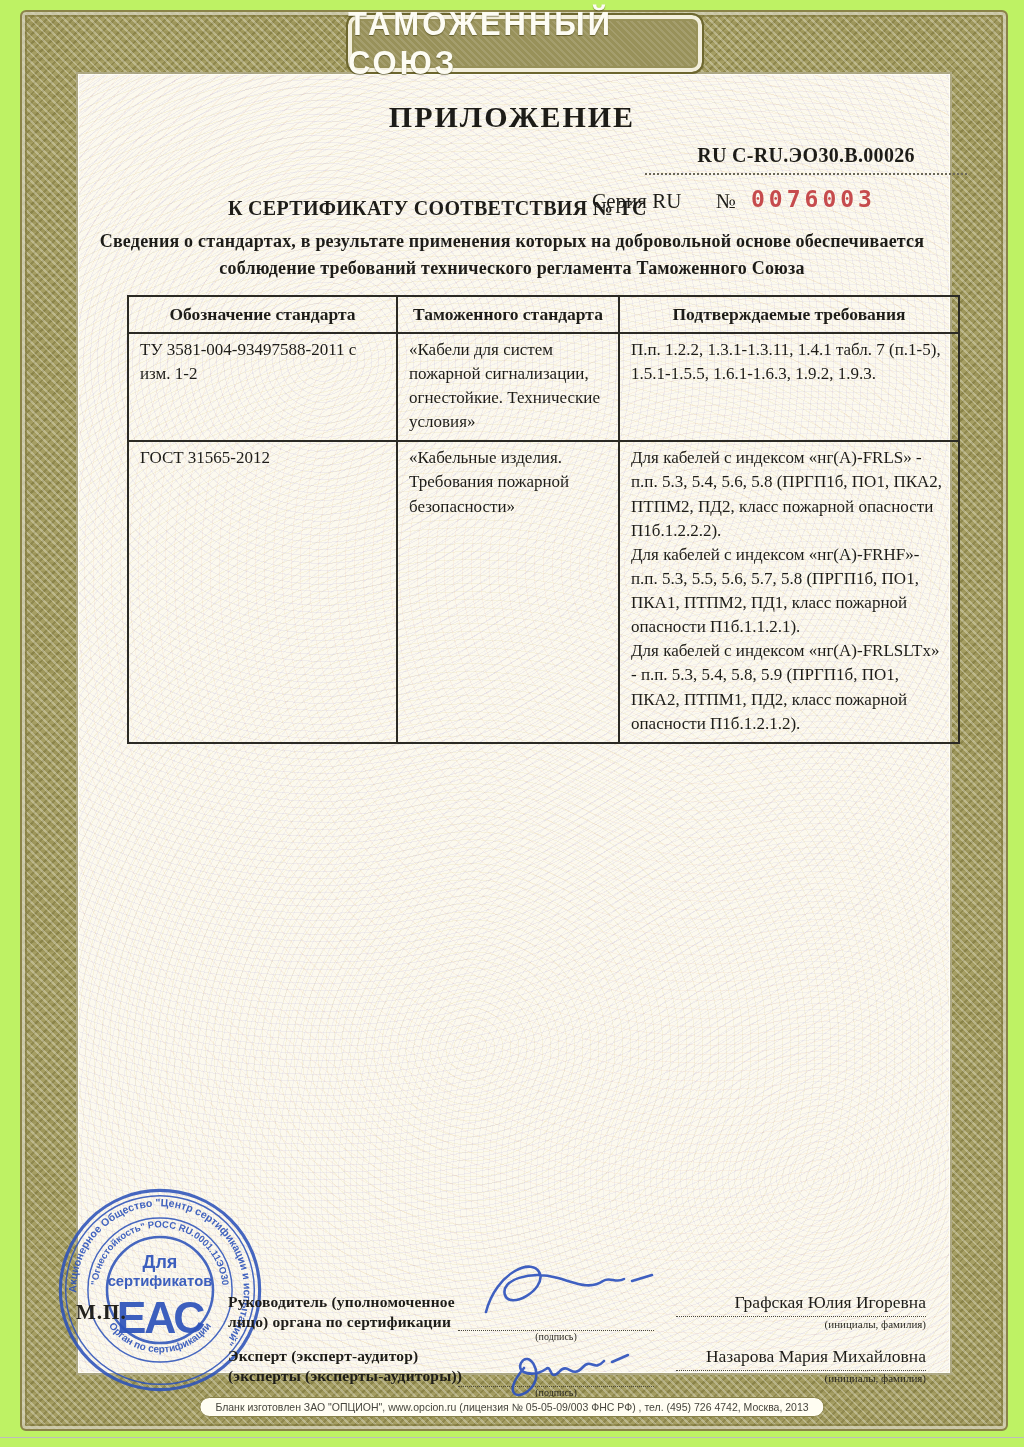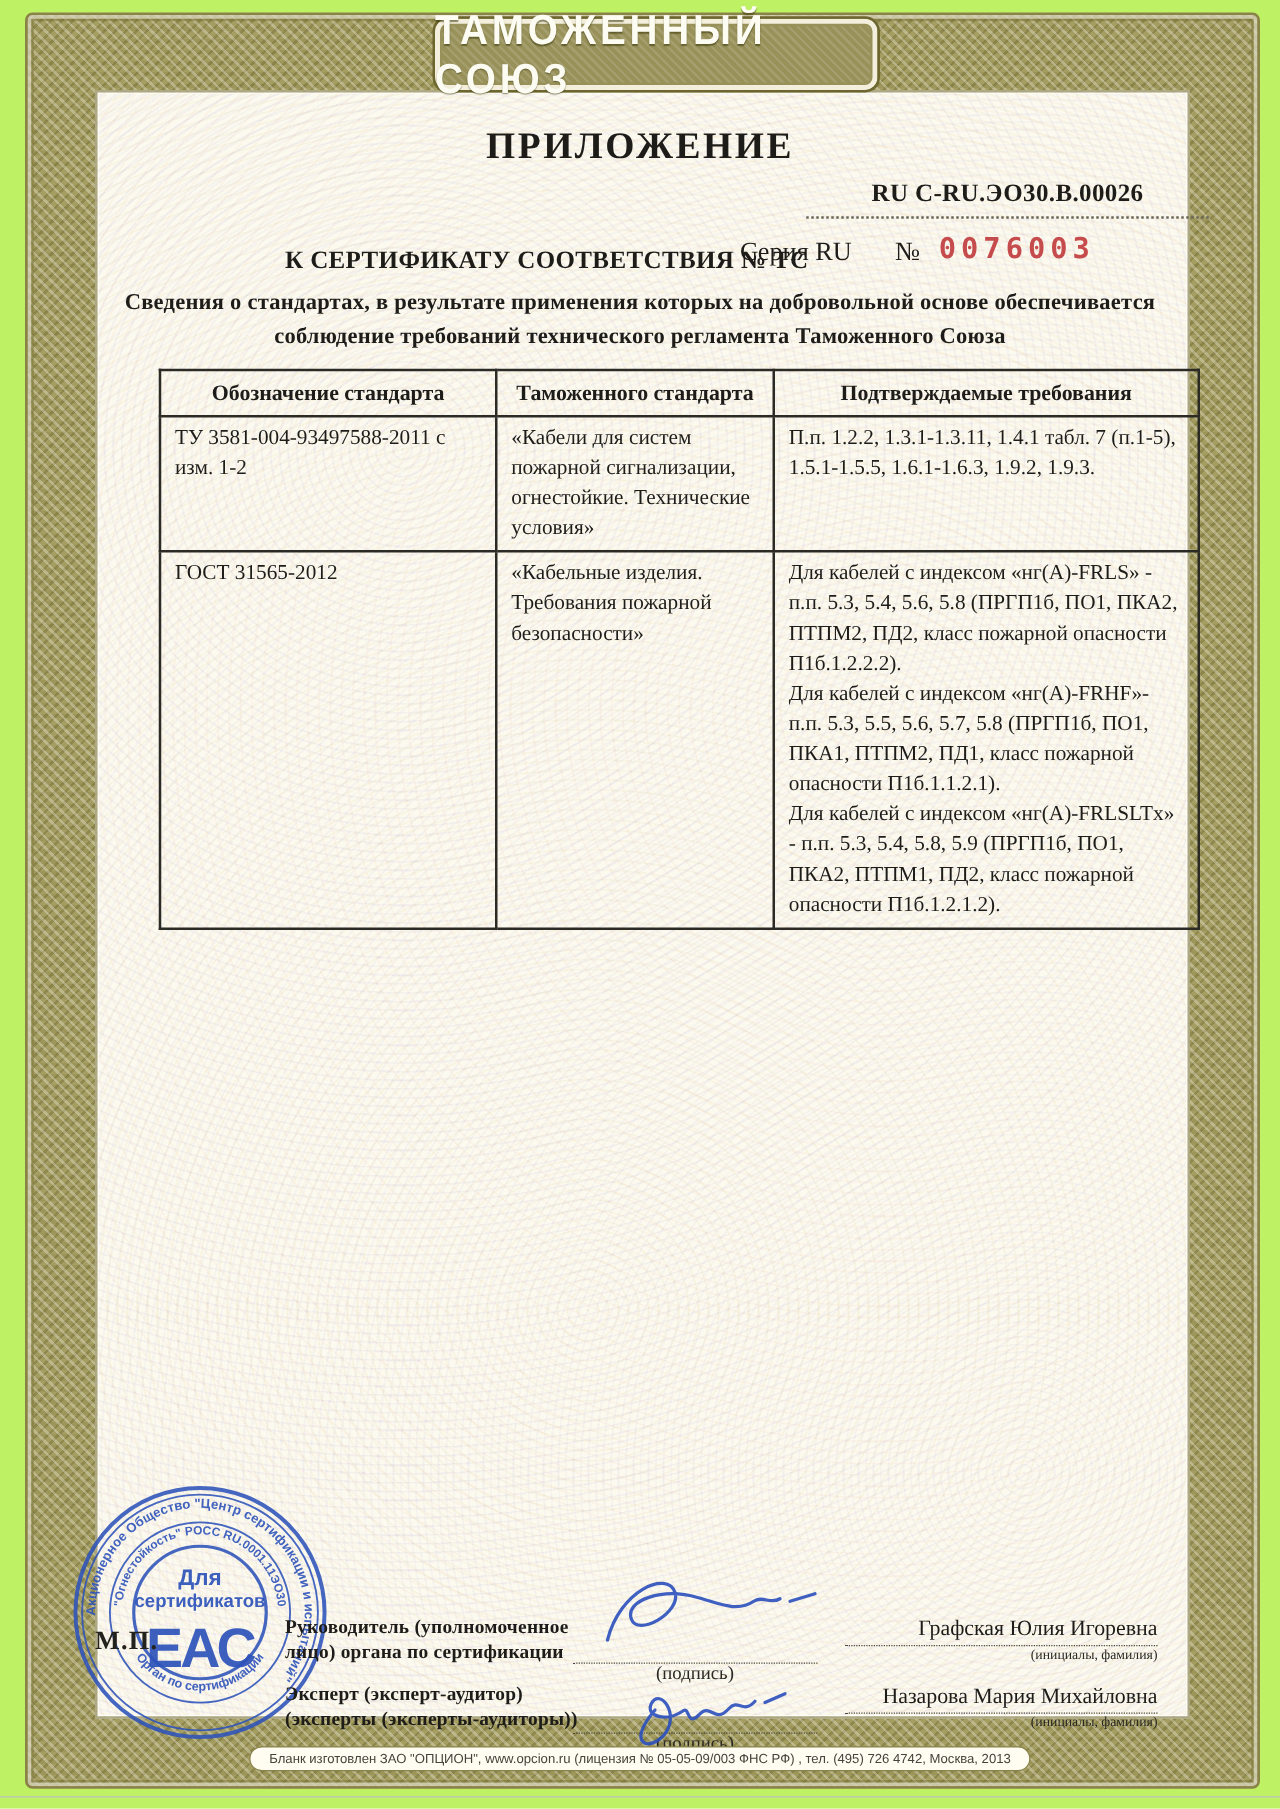--- a/index.html
+++ b/index.html
@@ -95,21 +95,21 @@
     line-height:1.32;letter-spacing:.2px;
   }
   .role.r1{top:1292px;}
   .role.r2{top:1346px;}
   .sig-line{
     position:absolute;left:458px;width:196px;border-bottom:1.5px dotted #4c4a3e;
   }
   .sig-line.s1{top:1302px;height:28px;}
   .sig-line.s2{top:1358px;height:28px;}
   .sig-caption{
-    position:absolute;left:458px;width:196px;text-align:center;font-size:15px;
+    position:absolute;left:458px;width:196px;text-align:center;font-size:10px;
     color:#2a2923;
   }
   .sig-caption.s1{top:1331px;}
   .sig-caption.s2{top:1387px;}
   .name-block{position:absolute;left:676px;width:250px;text-align:right;}
   .name-block .nm{font-size:17.5px;padding-bottom:3px;border-bottom:1.5px dotted #4c4a3e;}
   .name-block .cap{font-size:11px;padding-top:1px;color:#2a2923;}
   .name-block.n1{top:1292px;}
   .name-block.n2{top:1346px;}
   .handsig{position:absolute;left:438px;top:1250px;width:240px;height:155px;z-index:6;}

